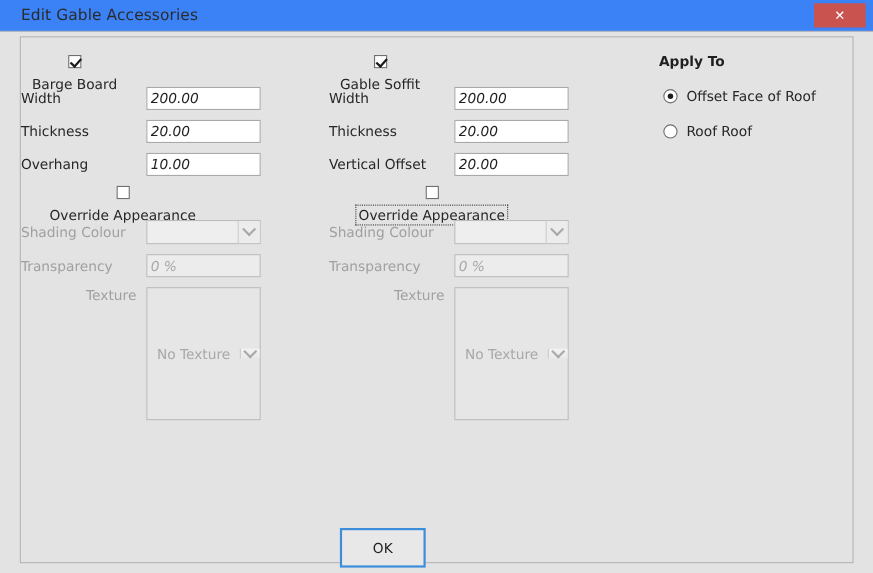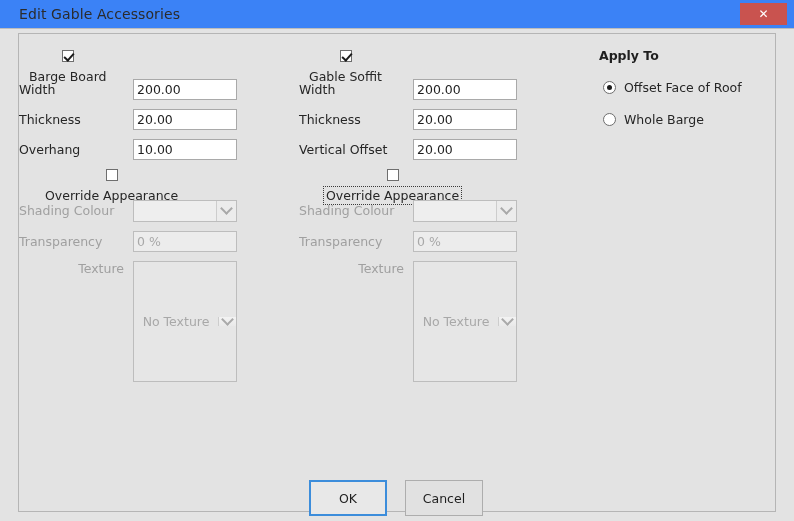--- a/index.html
+++ b/index.html
@@ -122,20 +122,21 @@
     width: 104px; height: 21px;
     border: 1px solid #a9a9a9;
     background: #ffffff;
     box-sizing: border-box;
     font-family: "DejaVu Sans", "Liberation Sans", sans-serif;
     font-size: 12.5px;
     color: #1f1f1f;
     padding: 0 3px;
     line-height: 19px;
     outline: none;
+    font-style: italic;
   }
   .text-input.disabled {
     background: #ececec;
     border-color: #bdbdbd;
     color: #a8a8a8;
   }
 
   
   .dropdown {
     width: 104px; height: 22px;
@@ -380,23 +381,20 @@
   <div class="col col-apply">
     <div class="apply-title">Apply To</div>
 
     <div class="radio-row" style="left:24px; top:46px;">
       <span class="radio selected"></span>
       <span class="radio-label">Offset Face of Roof</span>
     </div>
 
     <div class="radio-row" style="left:24px; top:78px;">
       <span class="radio"></span>
-      <span class="radio-label">Whole Barge</span>
+      <span class="radio-label">Roof Roof</span>
     </div>
   </div>
 
   <div class="btn primary" style="left:290px; top:446px; width:78px;">
     <span>OK</span>
   </div>
-  <div class="btn" style="left:386px; top:446px; width:78px;">
-    <span>Cancel</span>
-  </div>
 </div>
 
 </body></html>

